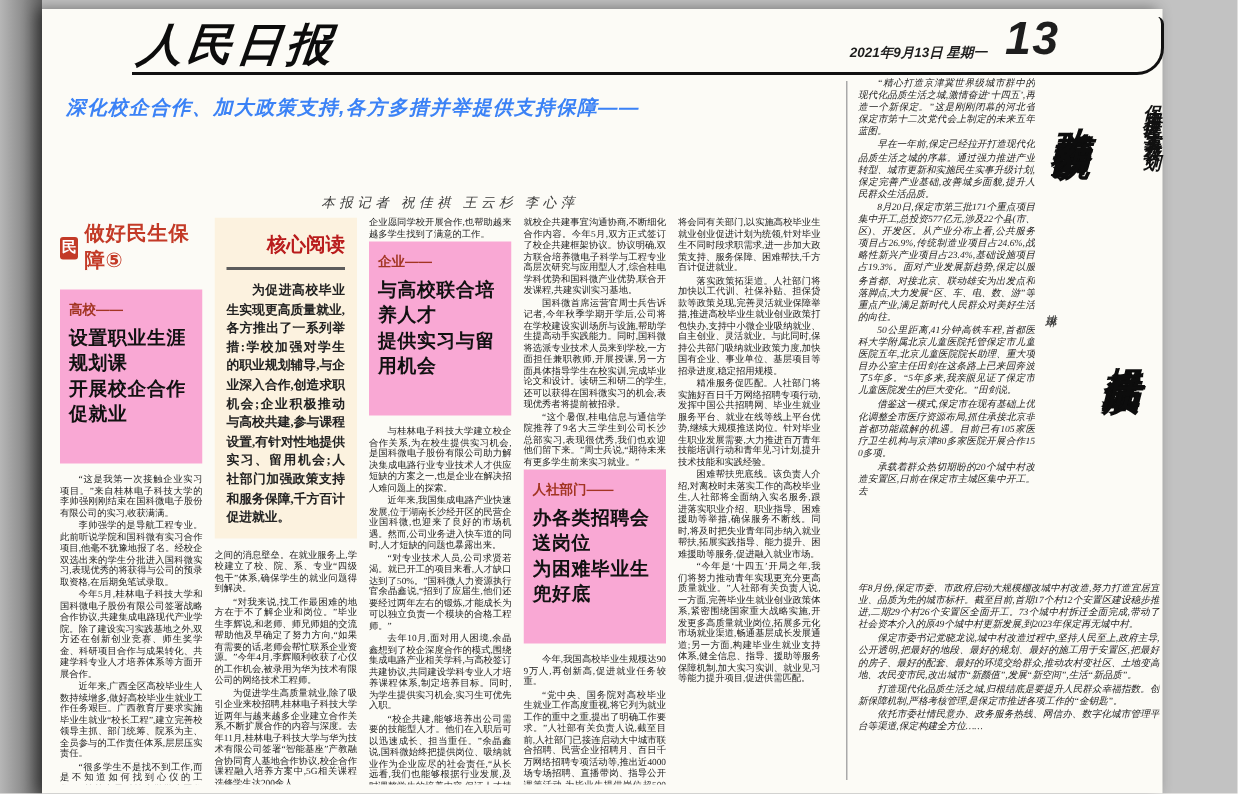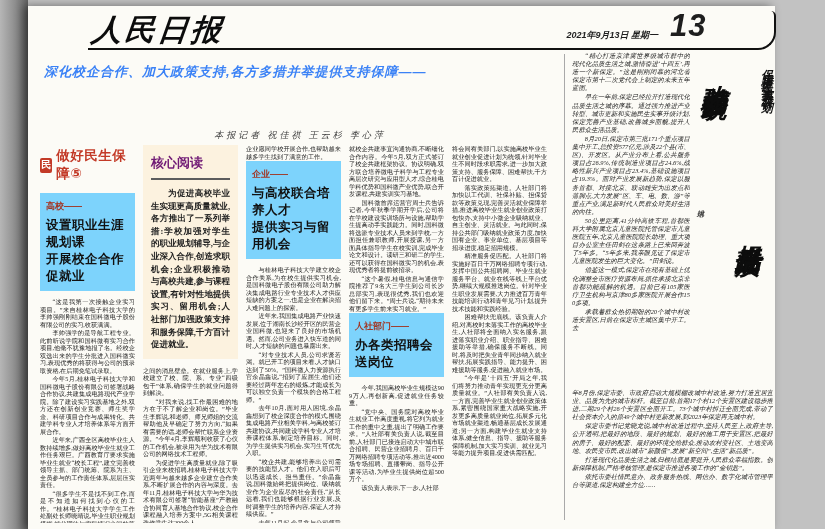--- a/index.html
+++ b/index.html
@@ -34,26 +34,26 @@
   .c1{left:12px;} .c2{left:115px;} .c3{left:218px;} .c4{left:321px;} .c5{left:424px;}
   .para{font-size:6.2px;line-height:7.5px;text-align:justify;text-indent:2em;margin:0 0 1px;
     word-break:break-all;color:#222;}
   .flush{text-indent:0;}
 
   .badge{display:flex;align-items:center;gap:4px;margin:2px 0 10px;}
   .badge-icon{width:15px;height:15px;background:#c33a27;color:#fff;border-radius:2px;
     display:flex;align-items:center;justify-content:center;font-size:10px;font-weight:bold;}
   .badge-label{font-size:13.5px;font-weight:900;color:#c33a27;letter-spacing:.5px;}
 
-  .secbox{background:#7dd3fc;padding:7px 6px 6px;margin-bottom:7px;}
+  .secbox{background:#f9a8d4;padding:7px 6px 24px;margin-bottom:7px;}
   .seclabel{font-size:9px;font-weight:bold;color:#a23522;margin-bottom:4px;}
   .sectitle{font-size:12.5px;line-height:17px;font-weight:900;color:#111;letter-spacing:.5px;}
 
   .corebox{background:#fcf2df;padding:9px 8px 8px;margin-bottom:8px;}
-  .coretitle{font-size:13px;font-weight:900;color:#701a75;}
+  .coretitle{font-size:13px;font-weight:900;color:#b91c1c;text-align:right;}
   .corerule{height:2px;background:#5c5c5c;margin:6px 0 7px;}
   .coretext{font-size:8.5px;line-height:12.6px;font-weight:600;text-indent:2em;
     text-align:justify;word-break:break-all;color:#222;}
 
   
   .vdivider{left:536px;top:48px;width:1px;height:466px;background:#a9a9a9;}
   .sideA{left:544px;top:46px;width:118px;height:335px;overflow:hidden;}
   .sideB{left:544px;top:383px;width:201px;height:131px;overflow:hidden;}
   .sideA .para,.sideB .para{font-size:6.4px;line-height:8.1px;}
   .headblock{left:666px;top:46px;width:80px;height:340px;}
@@ -137,20 +137,21 @@
 
     <div class="col c4">
       <div>
           <p class="para flush">就校企共建事宜沟通协商,不断细化合作内容。今年5月,双方正式签订了校企共建框架协议。协议明确,双方联合培养微电子科学与工程专业高层次研究与应用型人才,综合桂电学科优势和国科微产业优势,联合开发课程,共建实训实习基地。</p>
           <p class="para">国科微首席运营官周士兵告诉记者,今年秋季学期开学后,公司将在学校建设实训场所与设施,帮助学生提高动手实践能力。同时,国科微将选派专业技术人员来到学校,一方面担任兼职教师,开展授课,另一方面具体指导学生在校实训,完成毕业论文和设计。读研三和研二的学生,还可以获得在国科微实习的机会,表现优秀者将提前被招录。</p>
           <p class="para">“这个暑假,桂电信息与通信学院推荐了9名大三学生到公司长沙总部实习,表现很优秀,我们也欢迎他们留下来。”周士兵说,“期待未来有更多学生前来实习就业。”</p>
         </div>
       <div class="secbox">
         <div class="seclabel sans">人社部门——</div>
         <div class="sectitle sans">办各类招聘会送岗位</div>
+        <div class="sectitle sans">为困难毕业生兜好底</div>
       </div>
       <div>
           <p class="para">今年,我国高校毕业生规模达909万人,再创新高,促进就业任务较重。</p>
           <p class="para">“党中央、国务院对高校毕业生就业工作高度重视,将它列为就业工作的重中之重,提出了明确工作要求。”人社部有关负责人说,截至目前,人社部门已接连启动大中城市联合招聘、民营企业招聘月、百日千万网络招聘专项活动等,推出近4000场专场招聘、直播带岗、指导公开课等活动,为毕业生提供岗位超500万个。</p>
           <p class="para">该负责人表示,下一步,人社部</p>
         </div>
     </div>
 
     <div class="col c5">
       <div>

